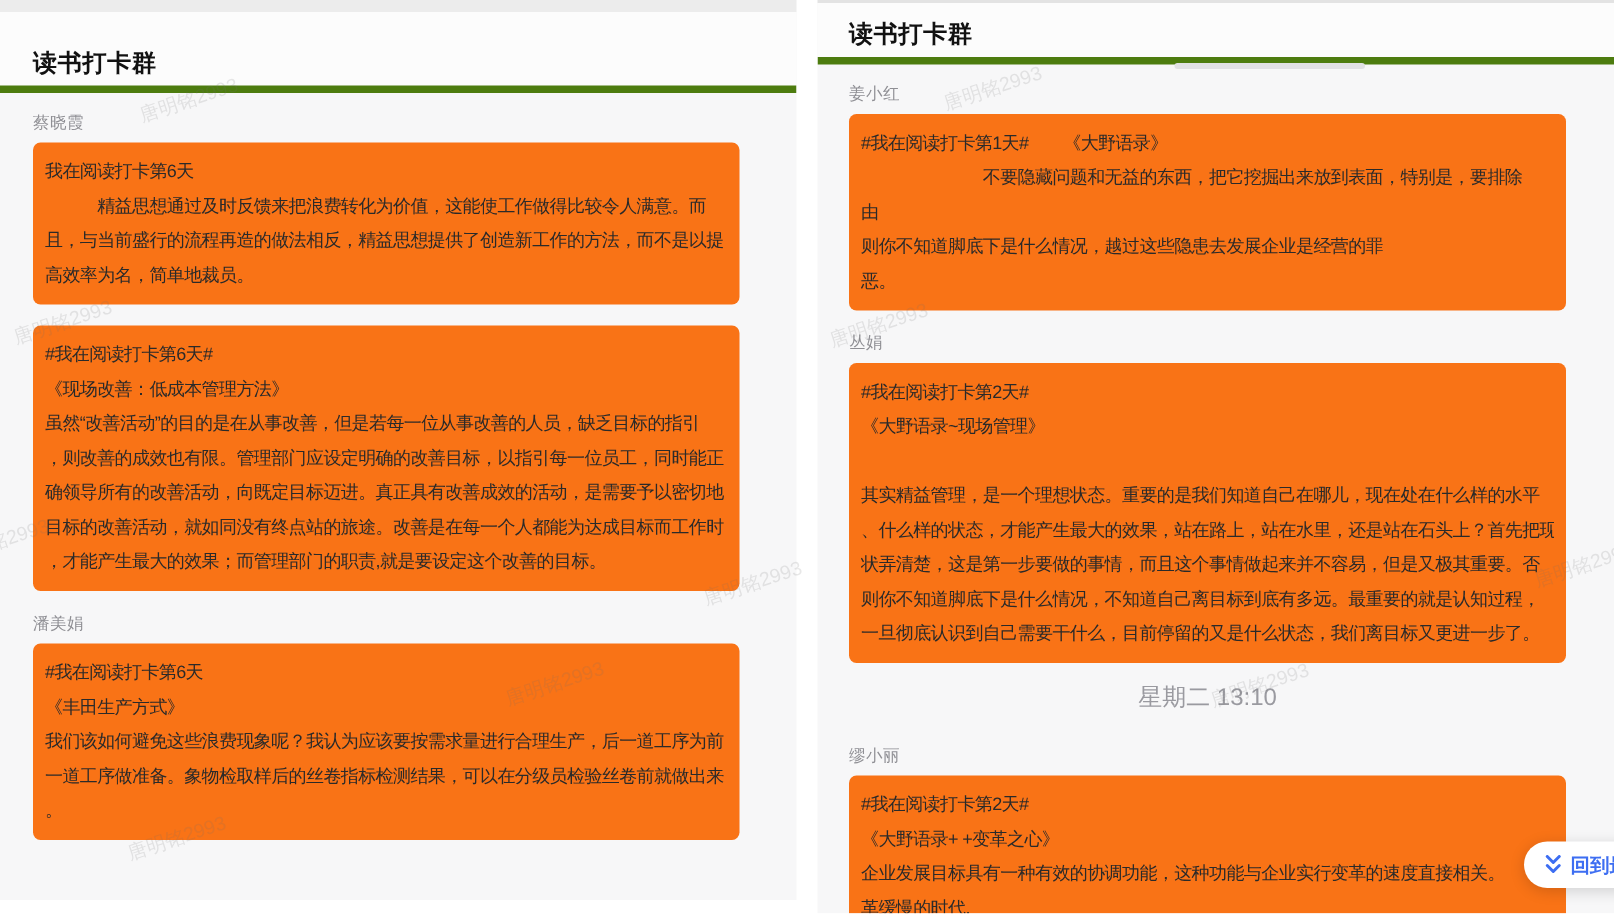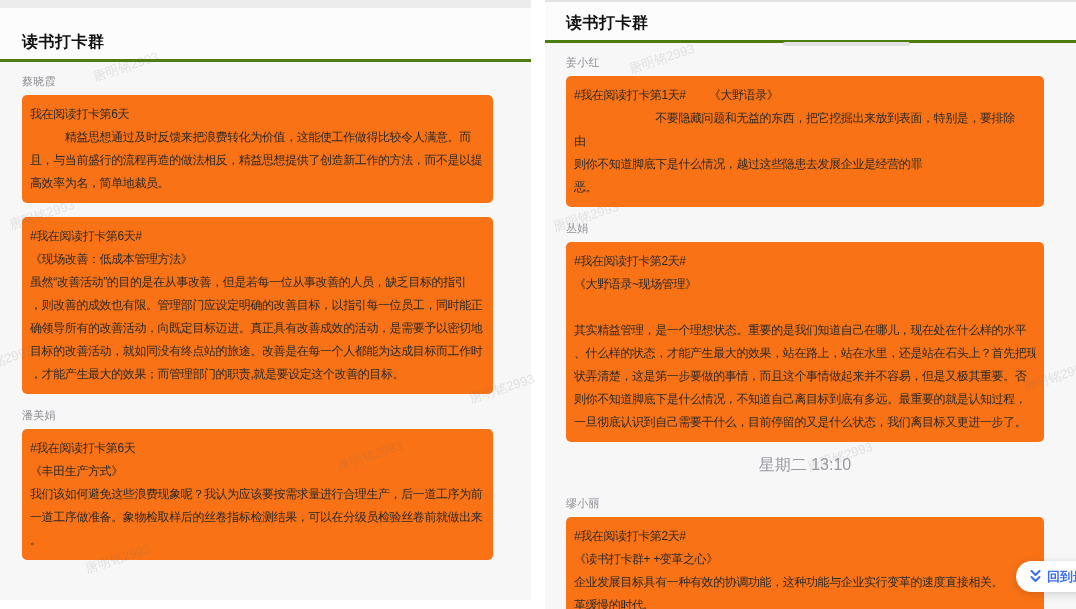--- a/index.html
+++ b/index.html
@@ -9,21 +9,21 @@
 
   
   .top-strip-left  { position:absolute; left:0;   top:0; width:531px; height:8px; background:#ececec; }
   .top-strip-right { position:absolute; left:545px;top:0; width:531px; height:2px; background:#e3e3e3; }
 
   
   .panel { position:absolute; background:#f7f7f8; overflow:hidden; }
   .panel-left  { left:0;    top:8px; width:531px; height:592px; }
   .panel-right { left:545px; top:2px; width:531px; height:607px; }
 
-  .title-bar { background:#fcfcfc; border-bottom:3px solid #4d7c0f; }
+  .title-bar { background:#fcfcfc; border-bottom:5px solid #4d7c0f; }
   .panel-left  .title-bar { height:54px; padding:24px 0 0 22px; }
   .panel-right .title-bar { height:41px; padding:11px 0 0 21px; }
   .group-title { font-size:16px; font-weight:bold; color:#111; letter-spacing:.5px; }
 
   .chat-area { position:relative; width:100%; }
   .panel-left  .chat-area { padding:6px 38px 0 22px; }
   .panel-right .chat-area { padding:6px 32px 0 21px; }
 
   .msg-group { margin-top:14px; }
   .msg-group:first-child { margin-top:6px; }
@@ -130,21 +130,21 @@
             <div class="msg-line">一旦彻底认识到自己需要干什么，目前停留的又是什么状态，我们离目标又更进一步了。</div>
           </div>
       </div>
 
       <div class="timestamp">星期二 13:10</div>
 
       <div class="msg-group" style="margin-top:20px">
         <div class="sender-name">缪小丽</div>
         <div class="msg-bubble">
             <div class="msg-line">#我在阅读打卡第2天#</div>
-            <div class="msg-line">《读书打卡群+ +变革之心》</div>
+            <div class="msg-line">《大野语录+ +变革之心》</div>
             <div class="msg-line">企业发展目标具有一种有效的协调功能，这种功能与企业实行变革的速度直接相关。</div>
             <div class="msg-line">革缓慢的时代,</div>
           </div>
       </div>
 
     </div>
   </div>
 
   <div class="back-pill">
     <svg class="chev" viewBox="0 0 12 14">

